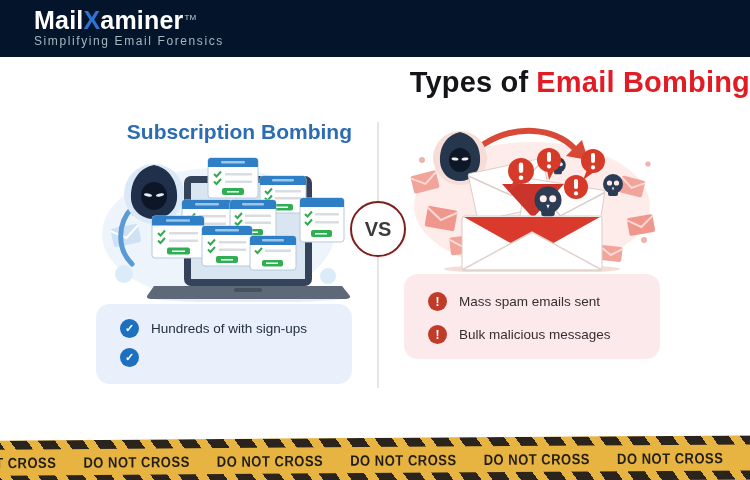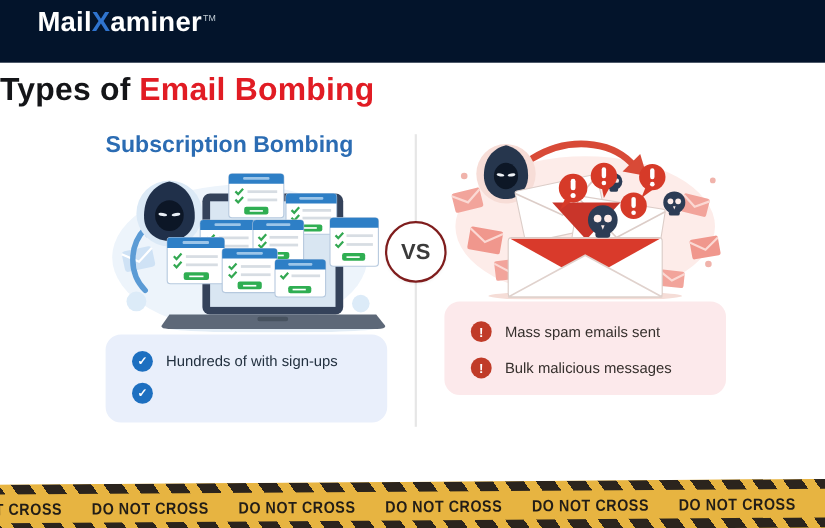--- a/index.html
+++ b/index.html
@@ -9,34 +9,34 @@
     overflow:hidden; font-family:"Liberation Sans", sans-serif; margin:0 auto;
   }
   
   .header{ position:absolute; top:0; left:0; width:750px; height:57px; background:#03142b; }
   .logo-wrap{ position:absolute; left:34px; top:7px; }
   .logo-line{ font-size:25px; font-weight:bold; color:#ffffff; letter-spacing:0.2px; line-height:1.05;}
   .logo-x{ color:#2f74cf; font-weight:bold; }
   .logo-tm{ font-size:8px; color:#c3ced6; vertical-align:super; font-weight:normal; margin-left:1px;}
   .tagline{ font-size:12px; color:#a9b6c0; letter-spacing:1.6px; margin-top:1px; }
   
-  .title{ position:absolute; top:66px; left:0; width:750px; text-align:left;
+  .title{ position:absolute; top:66px; left:0; width:750px; text-align:right;
           font-size:29px; font-weight:800; color:#141518; letter-spacing:0.2px;}
   .title .hl{ color:#e11c24; margin-left:8px; }
   
   .divider{ position:absolute; left:377px; top:122px; width:2px; height:266px; background:#e6e6e6; }
   .vs-badge{
     position:absolute; left:350px; top:201px; width:56px; height:56px; border-radius:50%;
     background:#fff; border:2px solid #7f1d1d; display:flex; align-items:center; justify-content:center;
     font-size:20px; font-weight:800; color:#3b3b3b; box-shadow:0 1px 3px rgba(0,0,0,.06);
   }
   
   .col{ position:absolute; top:120px; width:256px; }
   .col-left{ left:96px; } .col-right{ left:404px; }
-  .col-heading{ text-align:left; font-size:21px; font-weight:700; height:30px; }
+  .col-heading{ text-align:right; font-size:21px; font-weight:700; height:30px; }
   .col-left  .col-heading{ color:#2b6cb3; }
   .col-right .col-heading{ color:#c0504b; }
   .illus{ width:256px; height:152px; display:block; }
   
   .points-card{ margin-top:2px; border-radius:14px; padding:15px 14px 15px 24px;
                 display:flex; flex-direction:column; gap:10px; min-height:80px; }
   .points-blue{ background:#e9effb; }
   .points-pink{ background:#fce9eb; padding-top:18px; gap:14px;}
   .point-row{ display:flex; gap:12px; align-items:flex-start; }
   .point-icon{ width:19px; height:19px; border-radius:50%; flex:none; display:flex;
@@ -57,20 +57,21 @@
 </style>
 </head>
 <body>
 
 <div id="app">
 
   <div class="header">
     <div class="logo-wrap">
       <div class="logo-line"><span>Mail</span><span class="logo-x">X</span><span>aminer</span><span class="logo-tm">TM</span>
       </div>
+      <div class="tagline">Simplifying Email Forensics</div>
     </div>
   </div>
 
   <div class="title"><span>Types of</span><span class="hl">Email Bombing</span>
   </div>
 
   <div class="divider"></div>
   <div class="vs-badge">
       <span>VS</span>
     </div>

